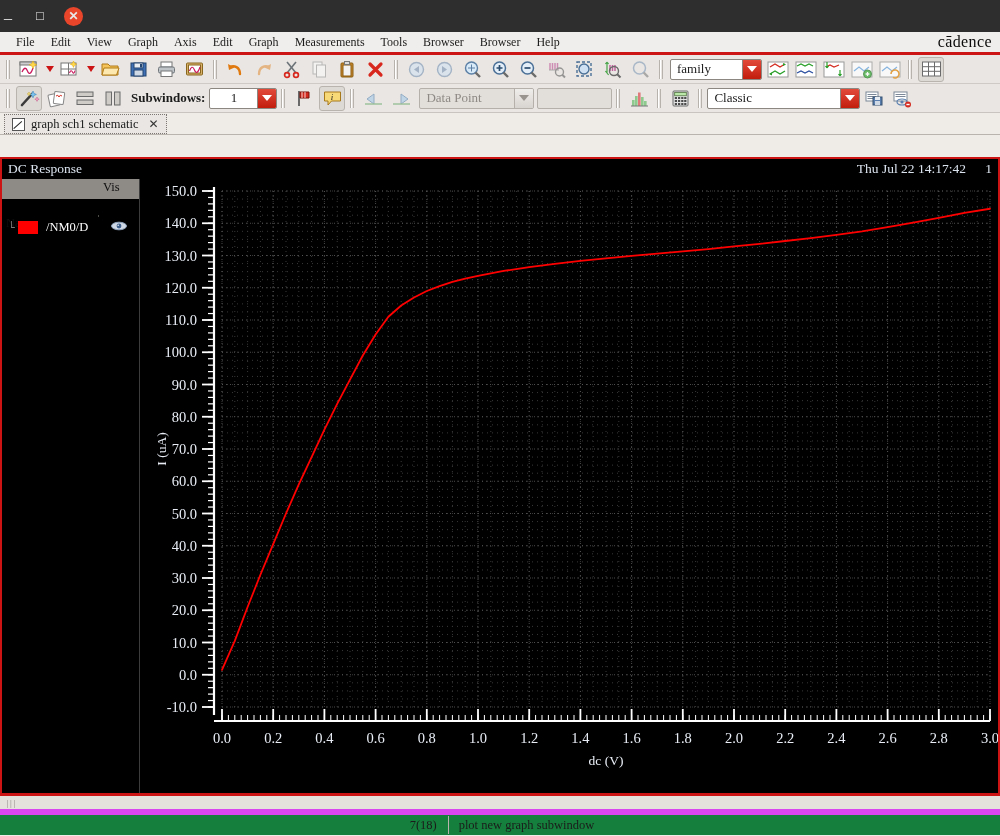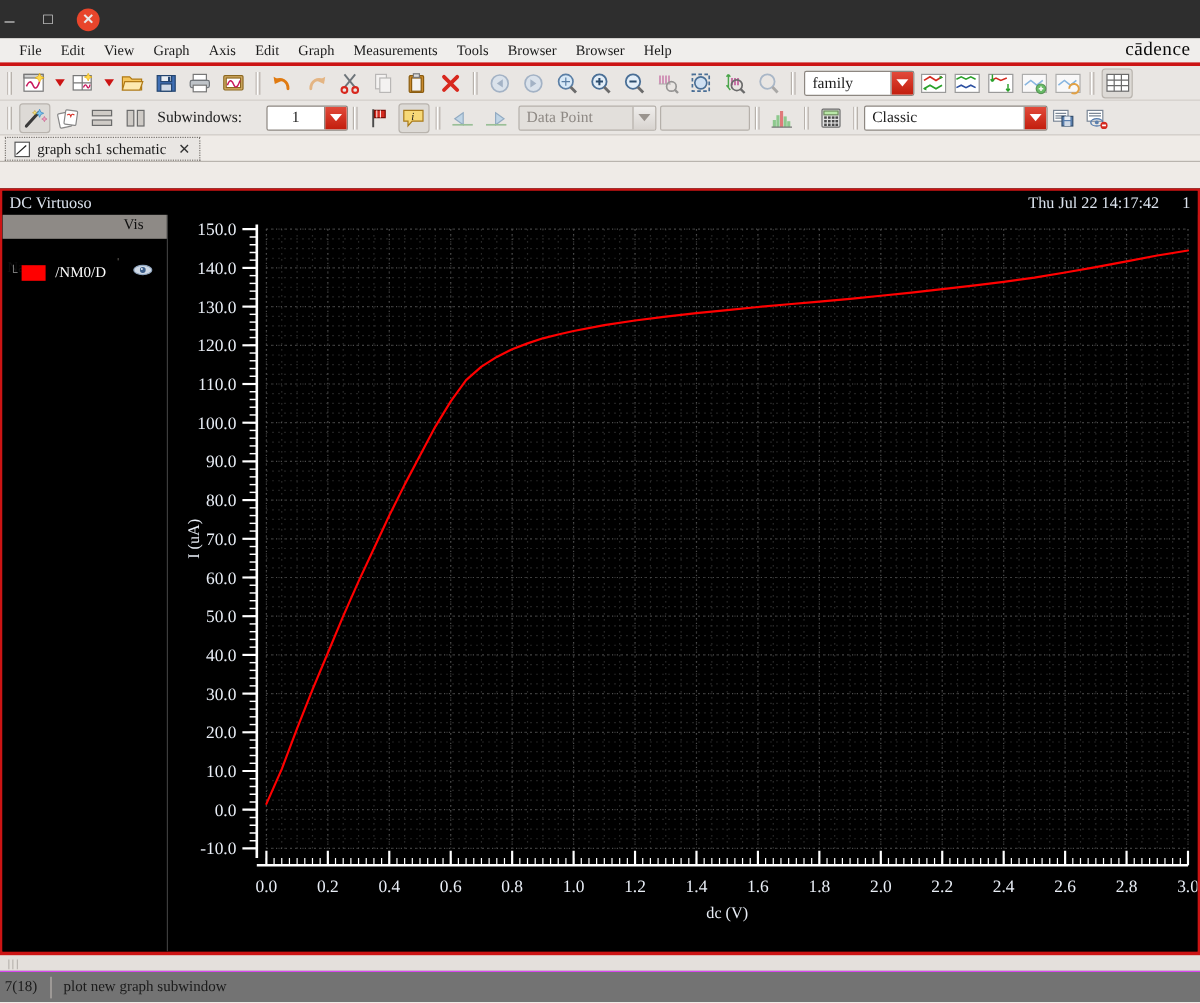--- a/index.html
+++ b/index.html
@@ -67,21 +67,21 @@
     position: relative;
   }
   .tbtn.active { background: #dddad6; border-color: #b9b4ae; }
   .tbtn svg { display:block; }
   .caret-btn {
     width: 13px; height: 25px; display:flex; align-items:center; justify-content:center;
     cursor:pointer;
   }
   .caret-red { width:0;height:0;border-left:4px solid transparent;border-right:4px solid transparent;border-top:6px solid #cc1414; }
 
-  .tb-label { font-size: 13px; color:#1b1b1b; margin: 0 20px 0 4px; font-family:"Liberation Serif",serif;}
+  .tb-label { font-size: 13px; color:#1b1b1b; margin: 0 4px 0 4px; font-family:"Liberation Serif",serif;font-weight:bold;}
 
   .combo {
     height: 21px; display: flex; align-items: center;
     background: #ffffff; border: 1px solid #8d8781; border-radius: 2px;
     position: relative; overflow: hidden;
   }
   .combo .val {
     flex: 1; font-size: 13px; color: #1b1b1b; padding: 0 6px;
     font-family: "Liberation Serif", serif; white-space: nowrap; overflow: hidden;
   }
@@ -191,21 +191,21 @@
   
   .graph { position:absolute; left:138px; right:0; top:20px; bottom:0; }
   .plotsvg { position:absolute; left:0; top:0; }
 
   
   .statusarea { position:absolute; left:0; right:0; bottom:0; height:41px; background:#efebe7; }
   .status-grip { height: 14px; background:#e4e0dc; border-top:1px solid #cc1414; display:flex; align-items:center; padding-left:6px;}
   .status-grip i { font-size:9px; color:#8c8782; letter-spacing:1px; }
   .statusbar {
     height: 26px; display: flex; align-items: center;
-    background:#737373; border-top:1px solid #d946ef;
+    background:#15803d; border-top:6px solid #d946ef;justify-content:center;
   }
   .statusbar .scount {
     width: 40px; font-size: 12.5px; color:#1b1b1b; padding-left:4px;
     font-family:"Liberation Serif",serif;
   }
   .statusbar .sdiv { width:1px; height:18px; background:#b9b4ae; margin:0 10px 0 2px; }
   .statusbar .smsg { font-size: 12.5px; color:#1b1b1b; font-family:"Liberation Serif",serif; }
 </style>
 </head>
 <body>
@@ -612,21 +612,21 @@
     <div class="tab">
       <span class="ticon"></span>
       <span>graph sch1 schematic</span>
       <span class="tclose">✕</span>
     </div>
   </div>
 
   <div class="plotframe">
 
     <div class="plot-title-row">
-      <span class="ptitle">DC Virtuoso</span>
+      <span class="ptitle">DC Response</span>
       <span class="pdate">Thu Jul 22 14:17:42</span>
       <span class="pnum">1</span>
     </div>
 
     <div class="tracepanel">
       <div class="tp-head">
         <div class="col c-name">Name</div>
         <div class="col c-vis">Vis</div>
       </div>
       <div class="tp-row">

